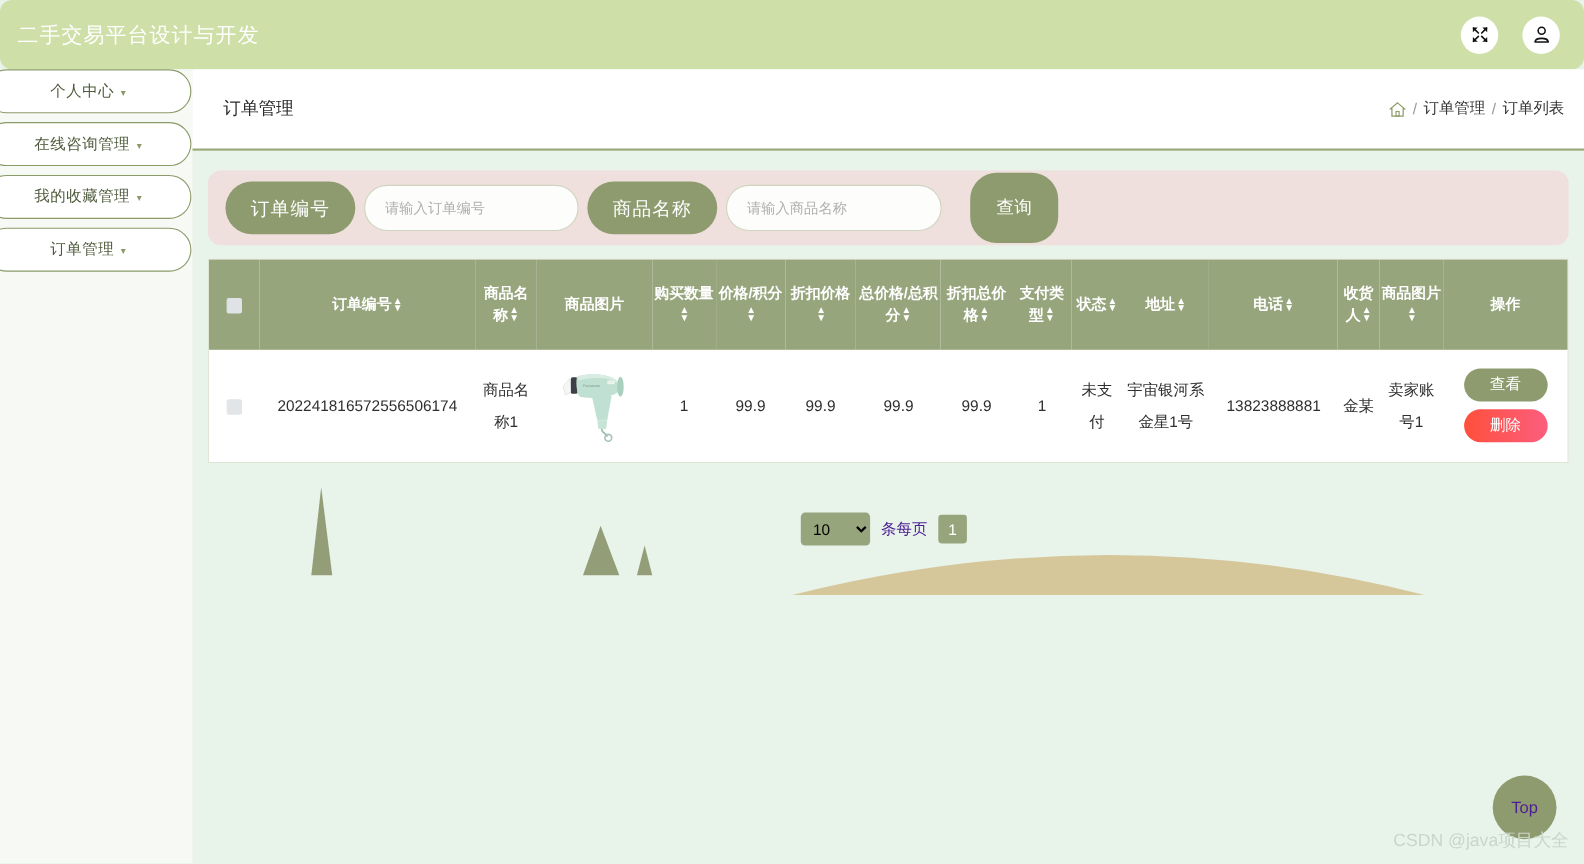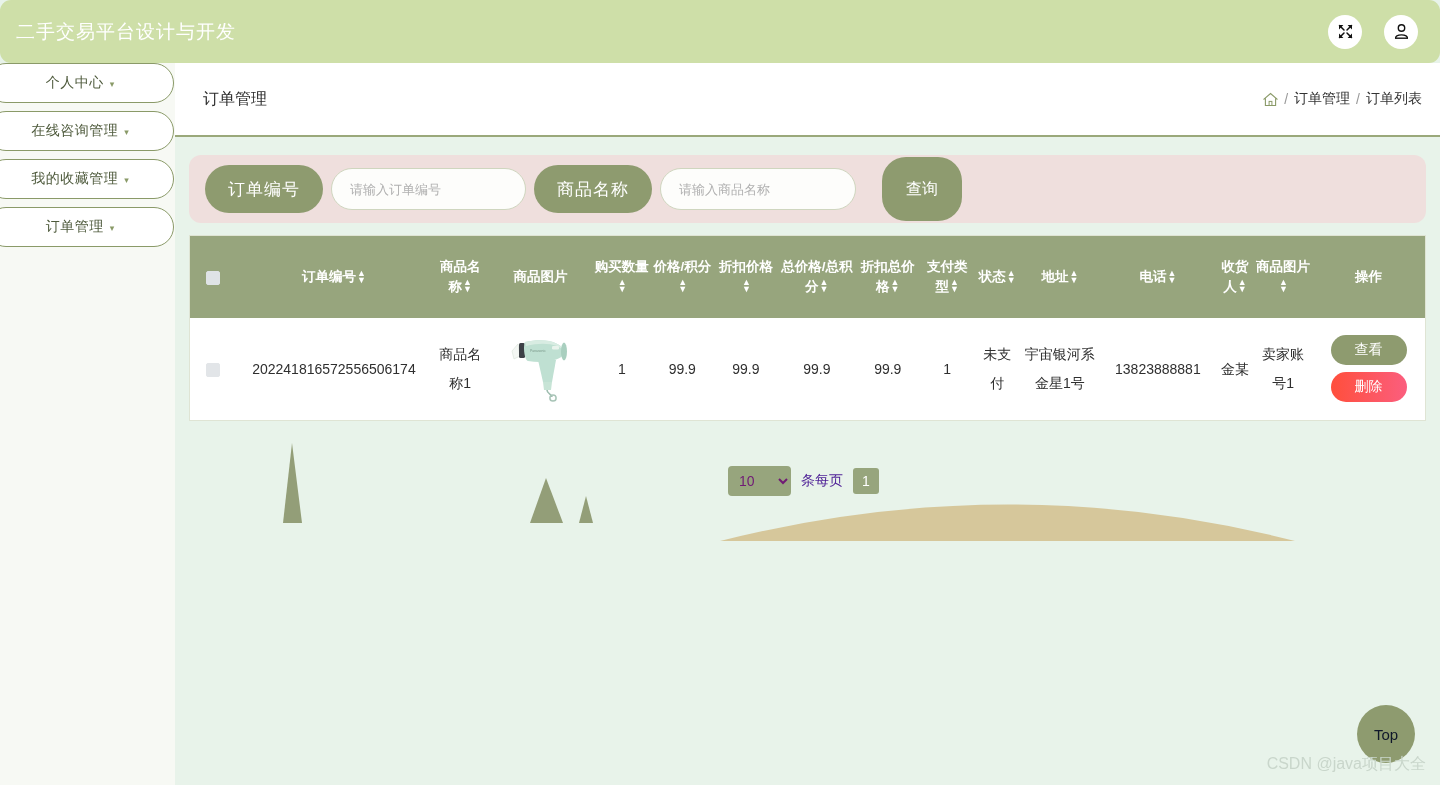--- a/index.html
+++ b/index.html
@@ -191,42 +191,42 @@
   .btn-view { background: #8e9b6f; }
   .btn-del { background: linear-gradient(to right,#ff4f3c,#fb5e7e); margin-bottom: 0; }
 
   
   .pager {
     position: absolute; left: 553px; top: 403px;
     display: flex; align-items: center; gap: 10px;
   }
   .pager select {
     height: 30px; width: 63px;
-    background: #97a57d; color: #701a75;
+    background: #97a57d; color: #000000;
     border: none; border-radius: 4px;
     font-size: 14px; padding-left: 7px;
     font-family: "Liberation Sans", sans-serif;
     cursor: pointer;
   }
   .pager .per-page-text { font-size: 14px; color: #4c1d95; }
   .pager .page-num {
     min-width: 26px; height: 26px; padding: 0 7px;
     background: #97a57d; color: #fff;
     display: flex; align-items: center; justify-content: center;
     font-size: 14px; border-radius: 3px; cursor: pointer;
   }
 
   
   .decor { position: absolute; left: 0; top: 0; width: 1265px; height: 722px; pointer-events: none; }
 
   
   .top-btn {
     position: absolute; right: 25px; bottom: 22px;
     width: 58px; height: 58px; border-radius: 50%;
-    background: #8e9b6f; color: #0f172a;
+    background: #8e9b6f; color: #4c1d95;
     display: flex; align-items: center; justify-content: center;
     font-size: 15px; cursor: pointer;
     z-index: 5;
   }
   .watermark {
     position: absolute; right: 14px; bottom: 10px;
     font-size: 16px; color: #c9d6cb;
     z-index: 6; white-space: nowrap;
   }
 </style>

